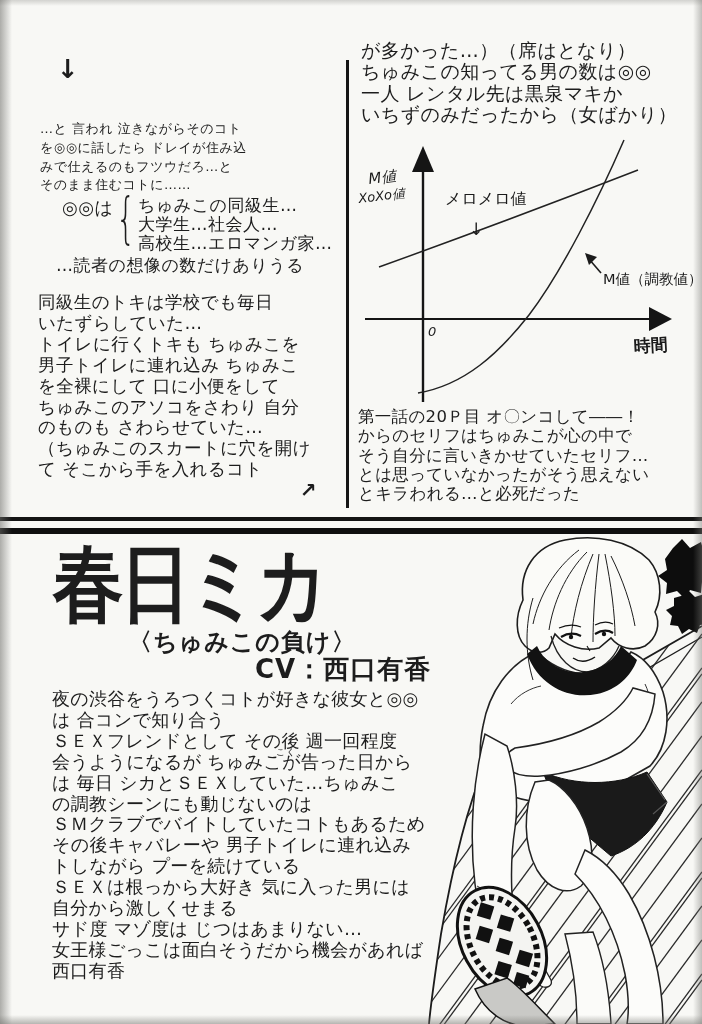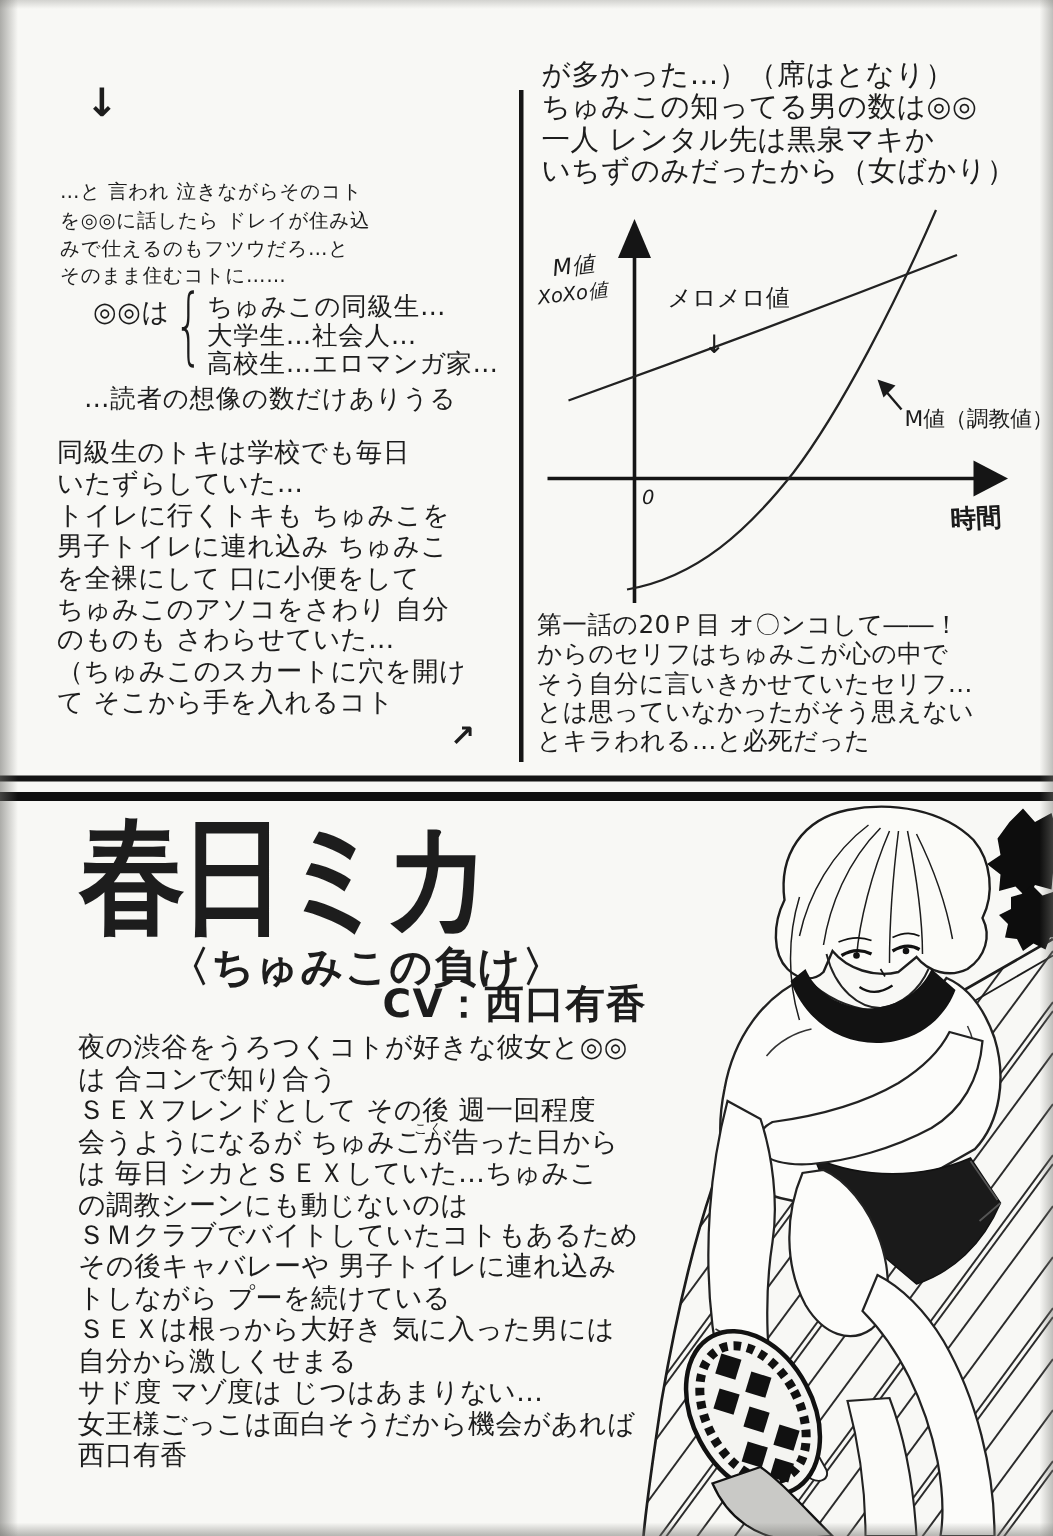--- a/index.html
+++ b/index.html
@@ -19,21 +19,21 @@
   
   .vrule{left:346px;top:60px;width:3px;height:448px;background:#151515;}
   .hrule1{left:0;top:517px;width:702px;height:4px;background:#141414;}
   .hrule2{left:0;top:528px;width:702px;height:6px;background:#0f0f0f;}
   
   .p3{left:361px;top:40px;font-size:19px;line-height:21.4px;letter-spacing:.4px;}
   .p4{left:358px;top:407px;font-size:16.5px;line-height:19.3px;letter-spacing:.3px;}
   
   .title{left:53px;top:536px;font-size:84px;font-weight:900;letter-spacing:-4px;
          transform:scaleX(.84);transform-origin:left top;line-height:96px;}
-  .subtitle{left:112px;top:626px;font-size:28px;font-weight:bold;letter-spacing:1px;}
+  .subtitle{left:128px;top:626px;font-size:24px;font-weight:bold;letter-spacing:1px;}
   .cv{left:255px;top:652px;font-size:26px;font-weight:bold;letter-spacing:1px;}
   .bio{left:52px;top:689px;font-size:18px;line-height:20.9px;letter-spacing:.3px;}
   .furi{left:276px;top:746px;font-size:9px;letter-spacing:1px;}
   
   .edgeL{left:0;top:0;bottom:0;width:12px;background:linear-gradient(to right,rgba(110,110,106,.55),rgba(255,255,255,0));}
   .edgeR{right:0;top:0;bottom:0;width:9px;background:linear-gradient(to left,rgba(120,120,116,.45),rgba(255,255,255,0));}
   .edgeT{left:0;top:0;right:0;height:6px;background:linear-gradient(to bottom,rgba(140,140,136,.35),rgba(255,255,255,0));}
   .edgeB{left:0;bottom:0;right:0;height:9px;background:linear-gradient(to top,rgba(115,115,110,.5),rgba(255,255,255,0));}
   svg text{font-family:"DejaVu Sans","Liberation Sans",sans-serif;fill:#1b1b1b;}
 </style>

